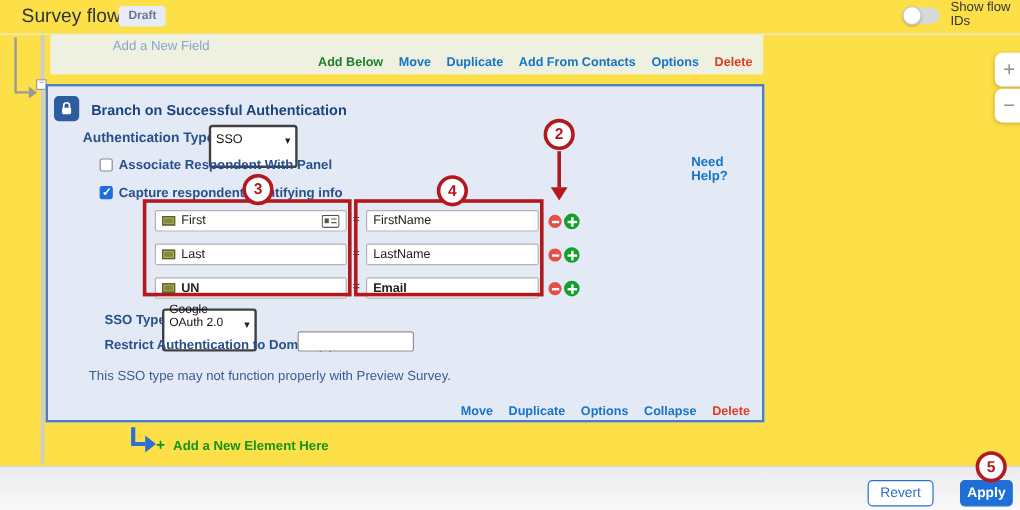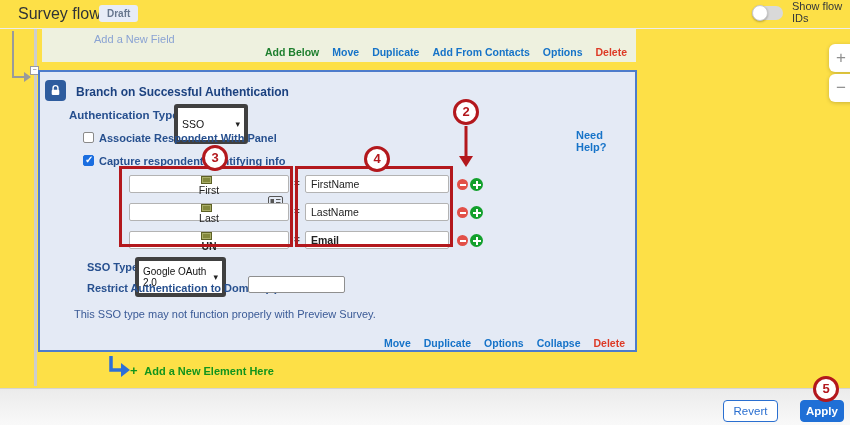--- a/index.html
+++ b/index.html
@@ -32,33 +32,33 @@
   .actions .red { color:#dd3a26; cursor:pointer; }
   .green-block .actions { right:9px; bottom:4px; }
 
   
   .blue-block { position:absolute; left:38px; top:70px; width:599px; height:282px;
                 background:#e4eaf5; border:2px solid #4d7ccb; }
   .lock-badge { position:absolute; left:5px; top:8px; width:21px; height:21px; background:#2e5c9e;
                 border-radius:4px; display:flex; align-items:center; justify-content:center; }
   .block-title { position:absolute; left:36px; top:13px; font-size:12px; font-weight:bold; color:#1c4280; }
   .lbl { font-size:11px; font-weight:bold; color:#27508f; position:absolute; white-space:nowrap; }
-  .sel { position:absolute; background:#fff; border:4px solid #404040; border-radius:3px;
-         font-size:10.5px; color:#111; display:flex; align-items:center; padding:16px 4px; cursor:pointer; }
+  .sel { position:absolute; background:#fff; border:2px solid #404040; border-radius:3px;
+         font-size:10.5px; color:#111; display:flex; align-items:flex-end; padding:16px 4px; cursor:pointer; }
   .sel .chev { margin-left:auto; font-size:9px; color:#222; }
   .cb { position:absolute; width:11px; height:11px; background:#fff; border:1px solid #8a8a8a;
         border-radius:2px; cursor:pointer; }
   .cb.checked { background:#1a6ee0; border-color:#1a6ee0; }
   .cb.checked::after { content:"✓"; position:absolute; left:1px; top:-2px; color:#fff; font-size:10px; font-weight:bold; }
   .need-help { position:absolute; left:536px; top:57px; font-size:11px; font-weight:bold; color:#1673c8; cursor:pointer; }
 
   .frow { position:absolute; left:89px; width:400px; height:18px; }
   .fbox { position:absolute; top:0; height:18px; background:#fff; border:1px solid #b3b3b3;
           border-radius:2px; font-size:10.5px; color:#222; display:flex; align-items:center; padding:0 5px; }
-  .fbox.left { left:0; width:160px;flex-direction:column; }
+  .fbox.left { left:0; width:160px; }
   .fbox.right { left:176px; width:144px; }
   .ed-icon { width:11px; height:8px; background:#83883c; border:1px solid #5d6125;
              box-shadow:inset 0 0 0 1px #a9ad68; margin-right:5px; flex:0 0 auto; }
   .card-icon { margin-left:auto; flex:0 0 auto; }
   .eq { position:absolute; left:165px; top:3px; font-size:10px; color:#444; }
   .btn-minus { position:absolute; left:328px; top:4px; width:11px; height:11px; border-radius:50%;
                background:#e25048; cursor:pointer; }
   .btn-minus::after { content:""; position:absolute; left:2.5px; top:4.5px; width:6px; height:2px; background:#fff; }
   .btn-plus { position:absolute; left:341px; top:3px; width:13px; height:13px; border-radius:50%;
               background:#12a02c; cursor:pointer; }
@@ -200,21 +200,21 @@
       </div>
       <span class="eq">=</span>
       <div class="fbox right">
         <span>Email</span>
       </div>
       <div class="btn-minus"></div>
       <div class="btn-plus"></div>
     </div>
 
     <div class="lbl" style="left:47px; top:189px;">SSO Type:</div>
-    <div class="sel" style="left:95px; top:185px; width:91px; height:17px; font-size:10px;">
+    <div class="sel" style="left:95px; top:185px; width:79px; height:17px; font-size:10px;">
       <span>Google OAuth 2.0</span>
       <span class="chev">▾</span>
     </div>
 
     <div class="lbl" style="left:47px; top:210px;">Restrict Authentication to Domain(s)</div>
     <input class="restrict-input" value="" style="">
 
     <div class="note">This SSO type may not function properly with Preview Survey.</div>
 
     <div class="actions">

